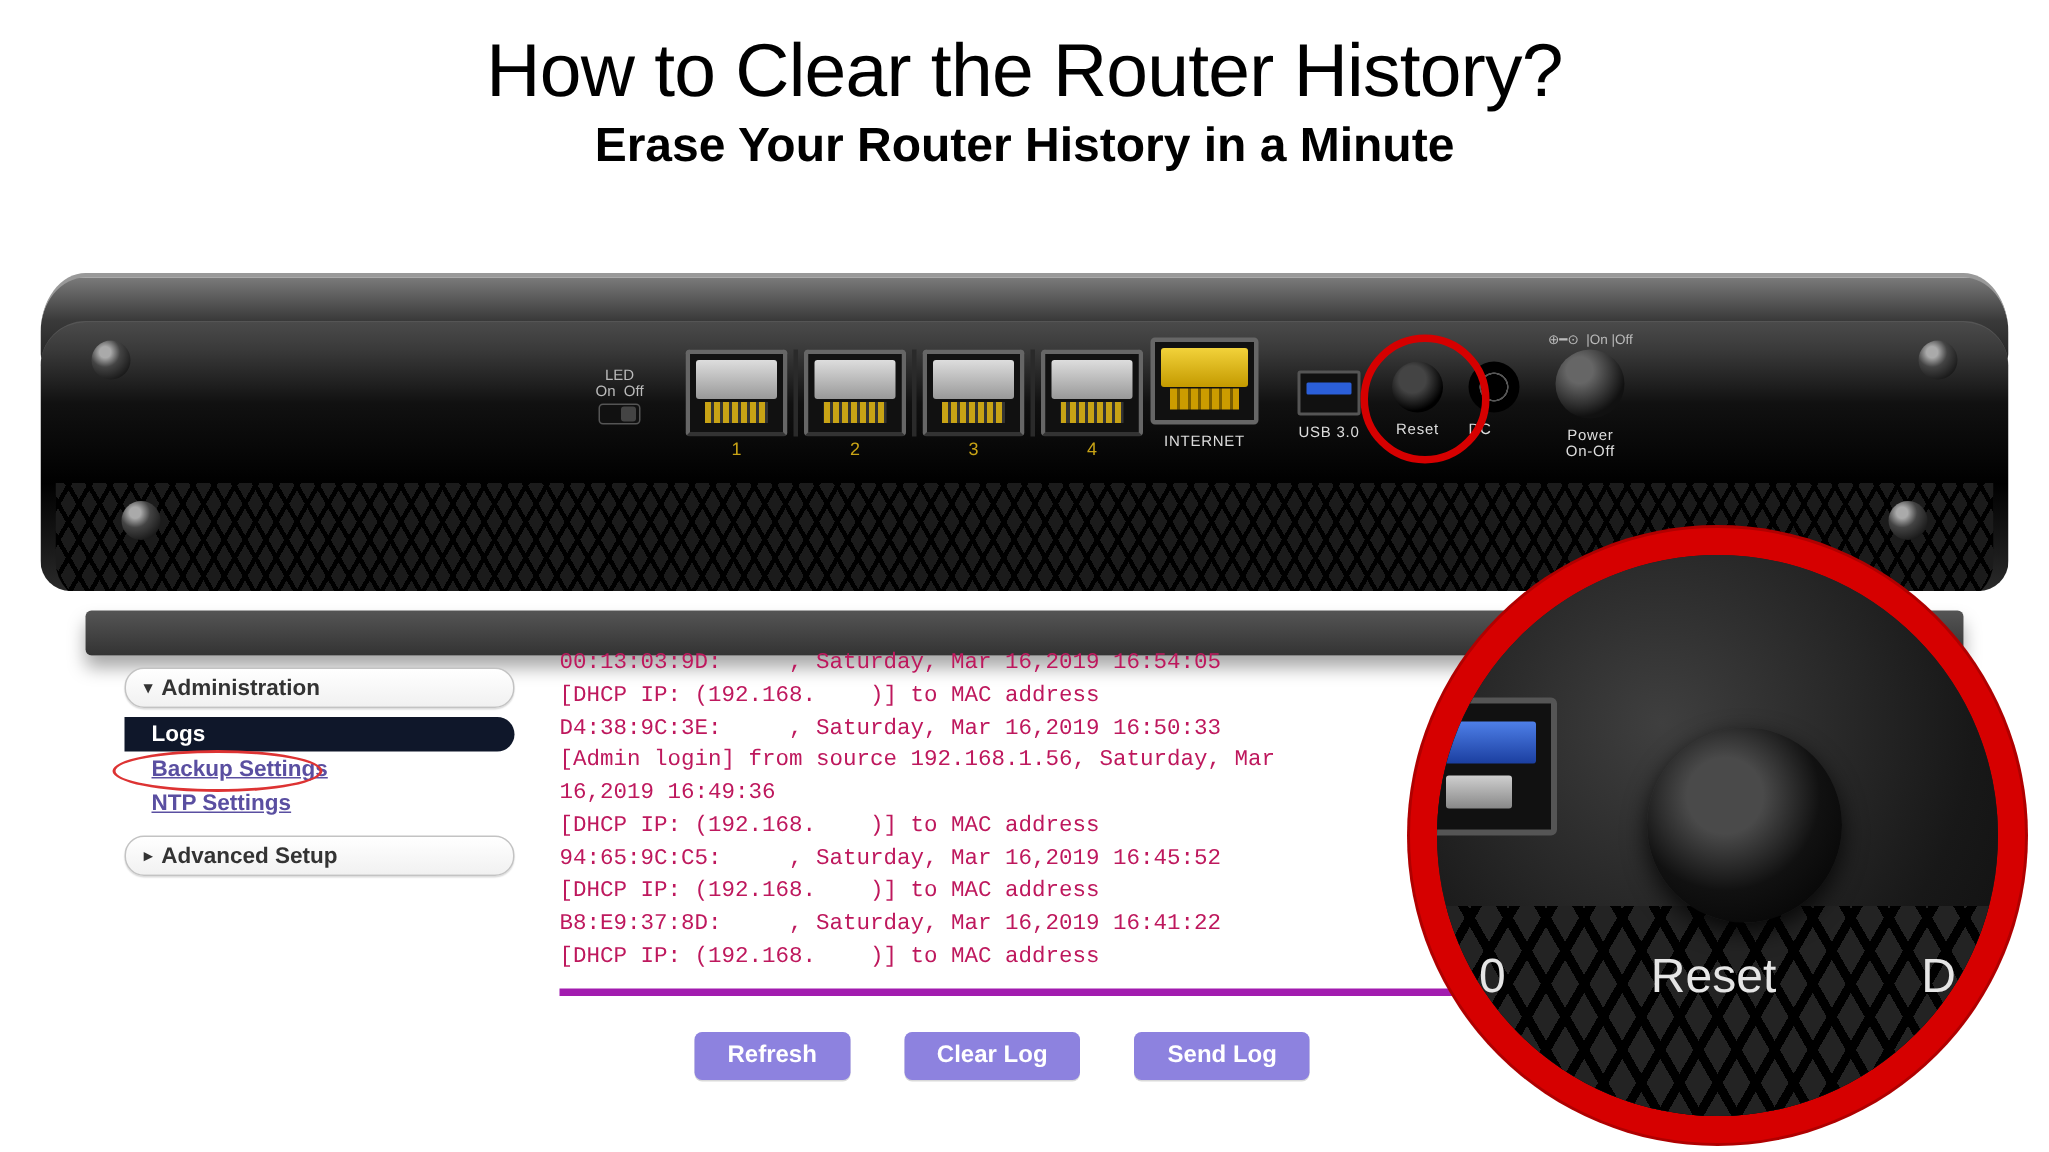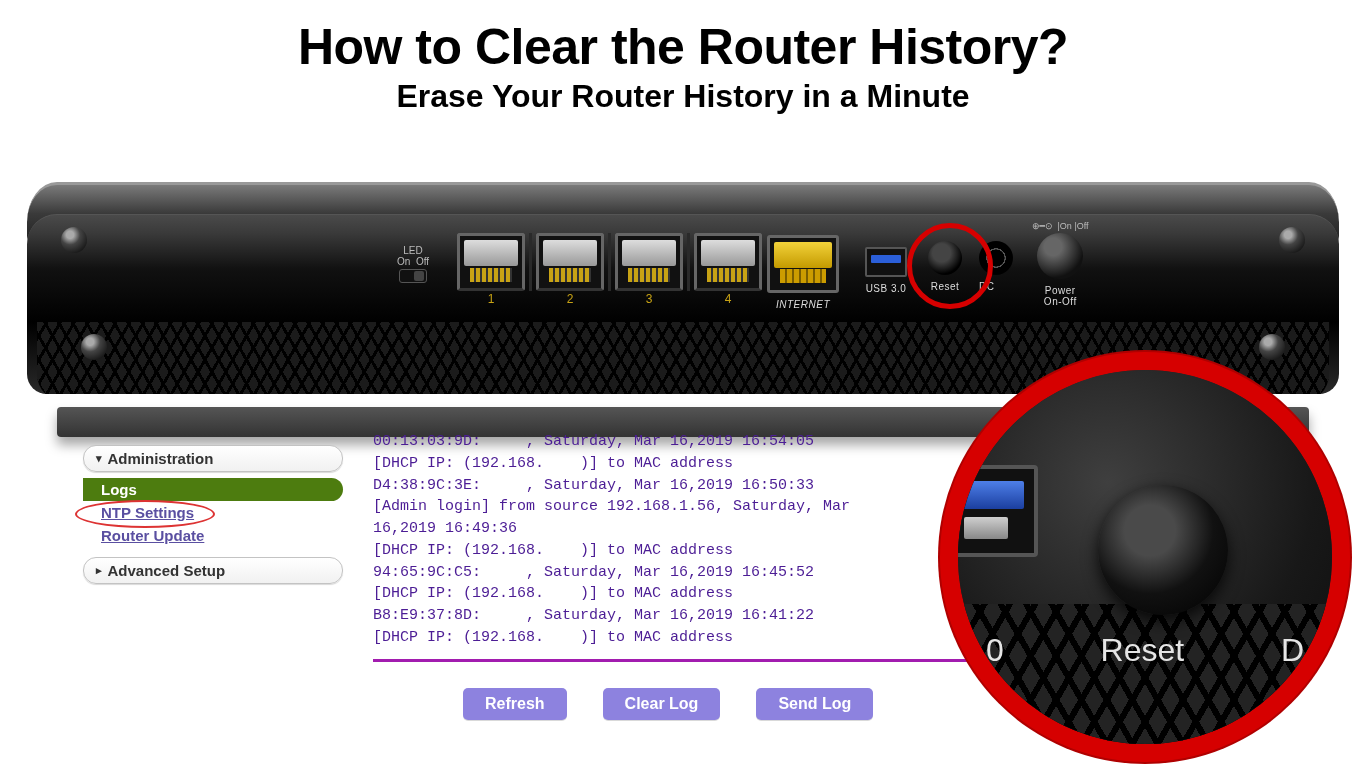--- a/index.html
+++ b/index.html
@@ -7,21 +7,21 @@
     width: 1366px;
     height: 768px;
     background: #fff;
     font-family: Arial, Helvetica, sans-serif;
     overflow: hidden;
     position: relative;
   }
   .title {
     text-align: center;
     font-size: 50px;
-    font-weight: 700;
+    font-weight: 400;
     color: #000;
     margin-top: 18px;
     letter-spacing: -0.5px;
   }
   .subtitle {
     text-align: center;
     font-size: 32px;
     font-weight: 800;
     color: #000;
     margin-top: 2px;
@@ -68,21 +68,21 @@
   .led-block { position:absolute; left:370px; top:30px; text-align:center; color:#bbb; font-size:10px; }
   .led-switch { width:28px; height:14px; background:#111; border:1px solid #555; border-radius:3px; margin:2px auto 0; position:relative; }
   .led-switch::after{ content:""; position:absolute; right:2px; top:1px; width:10px; height:10px; background:#444; border-radius:2px;}
   
   .ports { position:absolute; left:430px; top:18px; display:flex; gap:4px; }
   .eth { width:68px; height:58px; background:#111; border:3px solid #666; border-bottom-color:#333; border-radius:3px; position:relative; }
   .eth::before { content:""; position:absolute; left:4px; right:4px; top:4px; bottom:22px; background:linear-gradient(#ddd,#999); border-radius:2px; }
   .eth::after { content:""; position:absolute; left:10px; right:10px; bottom:6px; height:14px; background:repeating-linear-gradient(90deg,#c8a315 0 4px, #333 4px 6px); }
   .eth-num { position:absolute; bottom:-18px; left:0; right:0; text-align:center; color:#c8a315; font-size:12px; }
   .eth-sep{ width:3px; background:#2a2a2a; }
-  .internet-wrap{ position:absolute; left:740px; top:20px; text-align:center;font-style:italic; }
+  .internet-wrap{ position:absolute; left:740px; top:10px; text-align:center; }
   .internet { width:72px; height:58px; background:#111; border:3px solid #666; border-radius:3px; position:relative; }
   .internet::before{ content:""; position:absolute; left:4px; top:4px; right:4px; bottom:22px; background:linear-gradient(#f2d23a,#c49a00); border-radius:2px;}
   .internet::after{ content:""; position:absolute; left:10px; right:10px; bottom:7px; height:14px; background:repeating-linear-gradient(90deg,#cc9c00 0 5px, #7a5d00 5px 7px);}
   .port-lbl{ color:#ddd; font-size:10px; margin-top:6px; letter-spacing:0.5px;}
   .usb-wrap{ position:absolute; left:838px; top:32px; text-align:center; }
   .usb { width:42px; height:30px; background:#111; border:2px solid #555; border-radius:2px; position:relative; }
   .usb::before{content:""; position:absolute; left:4px; right:4px; top:6px; height:8px; background:#2b5fd9; border-radius:1px;}
   .reset-wrap{ position:absolute; left:901px; top:26px; text-align:center; }
   .reset{ width:34px; height:34px; border-radius:50%; background:radial-gradient(circle at 40% 35%, #444 0 30%, #000 70%);}
   .dc-wrap{ position:absolute; left:952px; top:26px; text-align:left; }
@@ -126,32 +126,32 @@
     display:flex; align-items:center; gap:6px;
     margin-bottom:4px;
   }
   .section .tri{ font-size:11px; }
   .menu { list-style:none; padding:2px 0 10px 14px; }
   .menu li {
     font-size:15px; color:#5a4fa1; font-weight:700; text-decoration:underline;
     padding:3px 4px; cursor:pointer;
   }
   .menu li.active {
-    background:#4d7c0f; color:#fff; text-decoration:none;
+    background:#0f172a; color:#fff; text-decoration:none;
     border-radius:0 14px 14px 0; margin-left:-14px; padding-left:18px;
   }
   .logs-circle{
     position:absolute; left:-8px; top:55px; width:140px; height:28px;
     border:2px solid #d33; border-radius:50%/50%; pointer-events:none;
   }
   .log-panel{
     position:absolute; left:290px; top:-14px; width:600px;
-    font-family: "Courier New", monospace; font-size:15px; color:#4c1d95;
+    font-family: "Courier New", monospace; font-size:15px; color:#be185d;
     line-height:1.45; white-space:pre; overflow:hidden;
-    border-bottom:3px solid #a21caf; padding-bottom:10px;
+    border-bottom:5px solid #a21caf; padding-bottom:10px;
   }
   .btn-row{
     position:absolute; left:380px; top:243px; display:flex; gap:36px;
   }
   .btn{
     background:#8d82df; color:#fff; border:none; border-radius:5px;
     padding:7px 22px; font-size:16px; font-weight:700; cursor:pointer;
     box-shadow: 0 1px 0 rgba(0,0,0,0.15);
   }
 </style>
@@ -240,22 +240,22 @@
 </div>
 
 <div class="admin">
   <div class="sidebar">
     <div class="section">
       <span class="tri">▾</span>
       <span>Administration</span>
     </div>
     <ul class="menu">
       <li class="active">Logs</li>
+      <li>Backup Settings</li>
       <li>NTP Settings</li>
-      <li>Router Update</li>
     </ul>
     <div class="section">
       <span class="tri">▸</span>
       <span>Advanced Setup</span>
     </div>
     <div class="logs-circle"></div>
   </div>
 
   <div class="log-panel" id="logpanel">00:13:03:9D:     , Saturday, Mar 16,2019 16:54:05
 [DHCP IP: (192.168.    )] to MAC address

